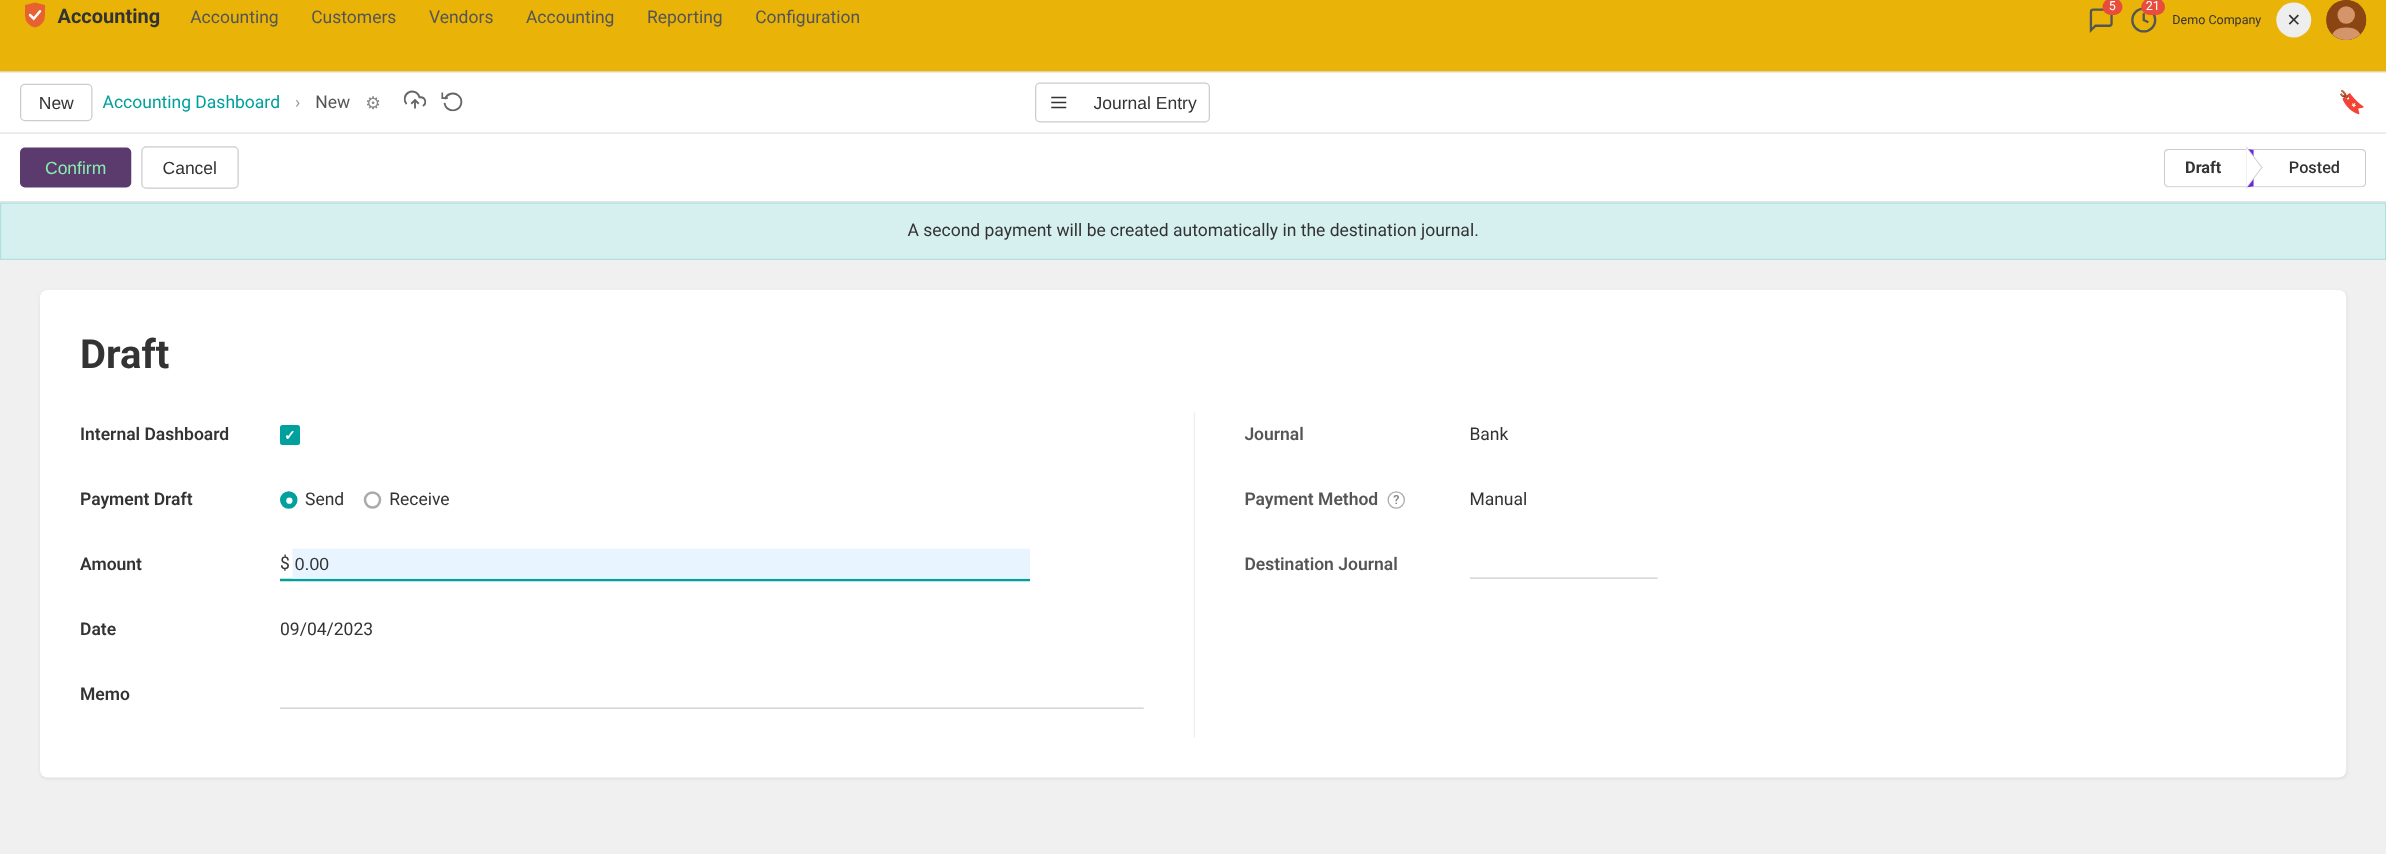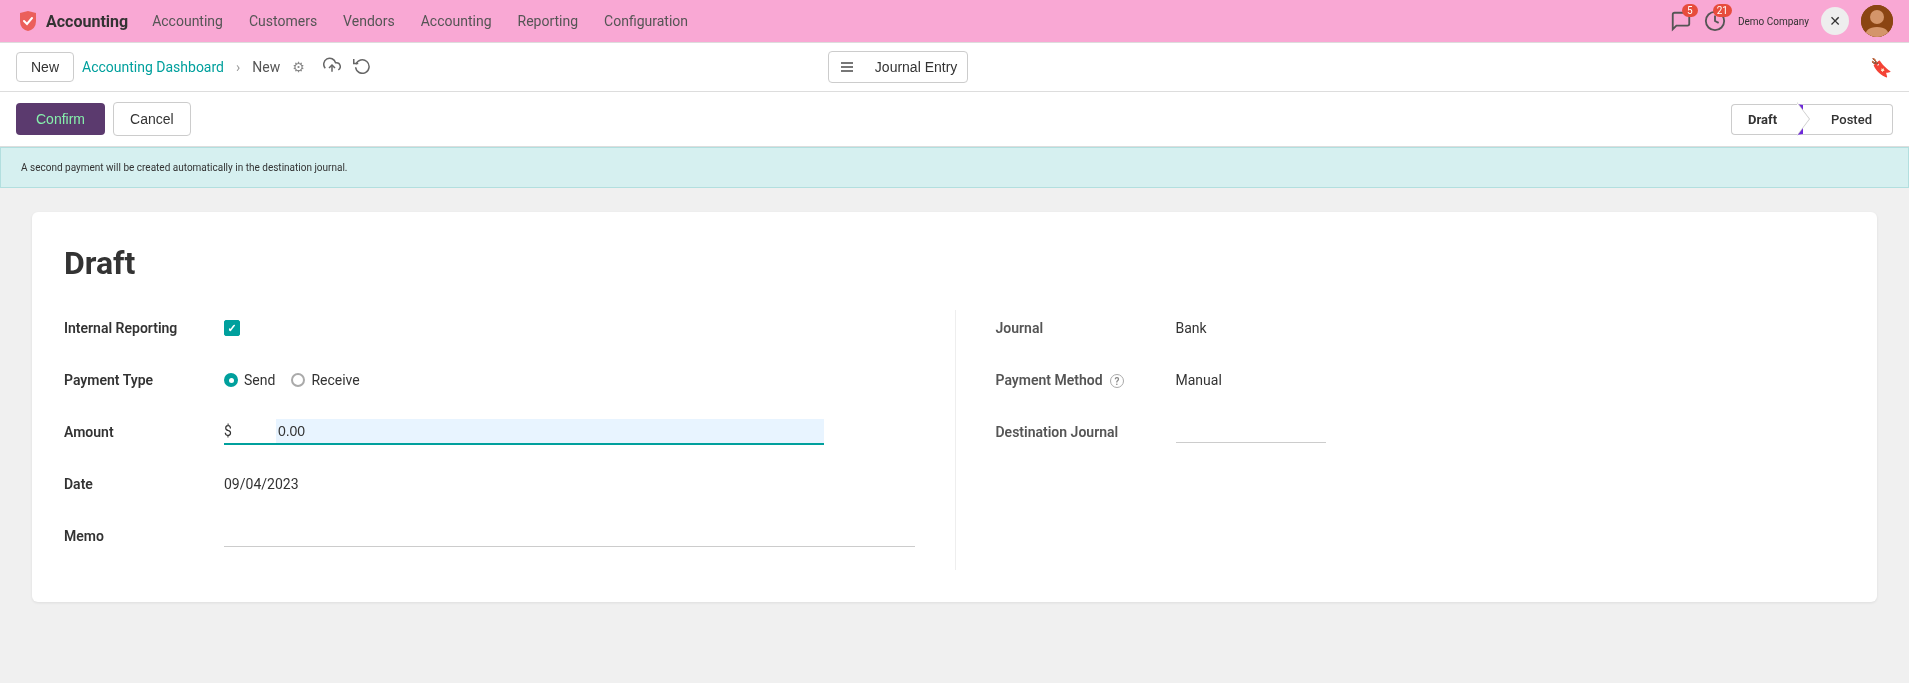--- a/index.html
+++ b/index.html
@@ -1,19 +1,19 @@
 <!DOCTYPE html>
 <html><head>
   <meta charset="utf-8">
   <style>
     * { box-sizing: border-box; margin: 0; padding: 0; }
     body { font-family: -apple-system, BlinkMacSystemFont, 'Segoe UI', Roboto, sans-serif; font-size: 14px; background: #f0f0f0; color: #333; }
 
     
-    .topbar { display: flex; align-items: center; background: #f9a8d4; padding: 0 16px; height: 43px; border-bottom: 1px solid #ddd; gap: 4px; }
+    .topbar { display: flex; align-items: flex-start; background: #eab308; padding: 0 16px; height: 58px; border-bottom: 1px solid #ddd; gap: 4px; }
     .topbar-logo { display: flex; align-items: center; gap: 6px; font-weight: 700; font-size: 16px; color: #333; margin-right: 8px; }
     .logo-icon { width: 24px; height: 24px; }
     .topbar-nav { display: flex; align-items: center; gap: 2px; flex: 1; }
     .nav-item { padding: 6px 12px; border-radius: 4px; cursor: pointer; color: #555; font-size: 14px; white-space: nowrap; }
     .topbar-right { display: flex; align-items: center; gap: 12px; margin-left: auto; }
     .badge-btn { position: relative; cursor: pointer; display: flex; align-items: center; }
     .badge { position: absolute; top: -6px; right: -6px; background: #e74c3c; color: white; border-radius: 10px; font-size: 10px; padding: 1px 4px; min-width: 16px; text-align: center; }
     .icon-circle { width: 28px; height: 28px; border-radius: 50%; background: #eee; display: flex; align-items: center; justify-content: center; font-size: 14px; cursor: pointer; }
     .demo-company { font-size: 10px; color: #333; cursor: pointer; }
     .avatar { width: 32px; height: 32px; border-radius: 50%; background: #8B4513; display: flex; align-items: center; justify-content: center; overflow: hidden; cursor: pointer; }
@@ -35,21 +35,21 @@
     .btn-cancel { background: #fff; color: #333; border: 1px solid #ccc; border-radius: 4px; padding: 8px 16px; font-size: 14px; cursor: pointer; }
     .status-bar { display: flex; align-items: center; margin-left: auto; }
     .status-step { padding: 7px 20px 7px 28px; font-size: 13px; font-weight: 500; color: #333; border: 1px solid #ccc; background: #fff; position: relative; cursor: pointer; }
     .status-step:first-child { border-radius: 4px 0 0 4px; padding-left: 16px; font-weight: 700; border-right: none; }
     .status-step:first-child::after { content: ''; position: absolute; right: -12px; top: 50%; transform: translateY(-50%); width: 0; height: 0; border-top: 16px solid transparent; border-bottom: 16px solid transparent; border-left: 12px solid #fff; z-index: 2; }
     .status-step:first-child .arrow-border { position: absolute; right: -13px; top: 50%; transform: translateY(-50%); width: 0; height: 0; border-top: 17px solid transparent; border-bottom: 17px solid transparent; border-left: 13px solid #ccc; z-index: 1; }
     .status-step.active { border-color: #ccc; }
     .status-step:last-child { border-radius: 0 4px 4px 0; border-left: 6px solid #6d28d9; }
 
     
-    .info-banner { background: #d6f0f0; border: 1px solid #b2dfdf; padding: 14px 20px; text-align: left; color: #333; font-size: 10px; margin: 0; }
+    .info-banner { background: #d6f0f0; border: 1px solid #b2dfdf; padding: 14px 20px; text-align: center; color: #333; font-size: 14px; margin: 0; }
 
     
     .main-content { padding: 24px 32px; background: #f0f0f0; min-height: 500px; }
     .form-card { background: #fff; border-radius: 6px; padding: 32px; box-shadow: 0 1px 3px rgba(0,0,0,0.08); }
     .draft-title { font-size: 32px; font-weight: 700; color: #333; margin-bottom: 28px; }
 
     .form-section { display: grid; grid-template-columns: 1fr 1fr; gap: 0; }
     .form-left { padding-right: 40px; }
     .form-right { padding-left: 40px; border-left: 1px solid #eee; }
 
@@ -65,21 +65,21 @@
     .radio-group { display: flex; align-items: center; gap: 16px; }
     .radio-item { display: flex; align-items: center; gap: 6px; cursor: pointer; }
     .radio-selected { width: 14px; height: 14px; border-radius: 50%; background: #00a09d; border: 2px solid #00a09d; display: flex; align-items: center; justify-content: center; }
     .radio-selected::after { content: ''; width: 5px; height: 5px; border-radius: 50%; background: white; }
     .radio-empty { width: 14px; height: 14px; border-radius: 50%; border: 2px solid #aaa; background: #fff; }
     .radio-label { font-size: 14px; color: #333; }
 
     
     .amount-input-wrapper { display: flex; align-items: center; border-bottom: 2px solid #00a09d; flex: 1; max-width: 600px; }
     .amount-prefix { color: #333; font-size: 14px; margin-right: 2px; }
-    .amount-input { border: none; outline: none; font-size: 14px; flex: 1; padding: 4px 2px; background: #e8f4ff; color: #333; margin-left: 42px; }
+    .amount-input { border: none; outline: none; font-size: 14px; flex: 1; padding: 4px 2px; background: #e8f4ff; color: #333; }
 
     
     .right-label { color: #555; font-weight: 600; font-size: 14px; min-width: 180px; }
     .right-value { color: #333; font-size: 14px; }
     .help-icon { display: inline-flex; align-items: center; justify-content: center; width: 14px; height: 14px; border-radius: 50%; border: 1px solid #aaa; color: #888; font-size: 10px; margin-left: 4px; cursor: pointer; vertical-align: middle; }
   </style>
 </head>
 <body>
 
 <div class="topbar">
@@ -178,26 +178,26 @@
 
 <div class="main-content">
   <div class="form-card">
     <h1 class="draft-title">Draft</h1>
 
     <div class="form-section">
 
       <div class="form-left">
 
         <div class="form-row">
-          <span class="form-label">Internal Reporting</span>
+          <span class="form-label">Internal Dashboard</span>
           <div class="checkbox-checked"></div>
         </div>
 
         <div class="form-row">
-          <span class="form-label">Payment Type</span>
+          <span class="form-label">Payment Draft</span>
           <div class="radio-group">
             <div class="radio-item">
               <div class="radio-selected"></div>
               <span class="radio-label">Send</span>
             </div>
             <div class="radio-item">
               <div class="radio-empty"></div>
               <span class="radio-label">Receive</span>
             </div>
           </div>

